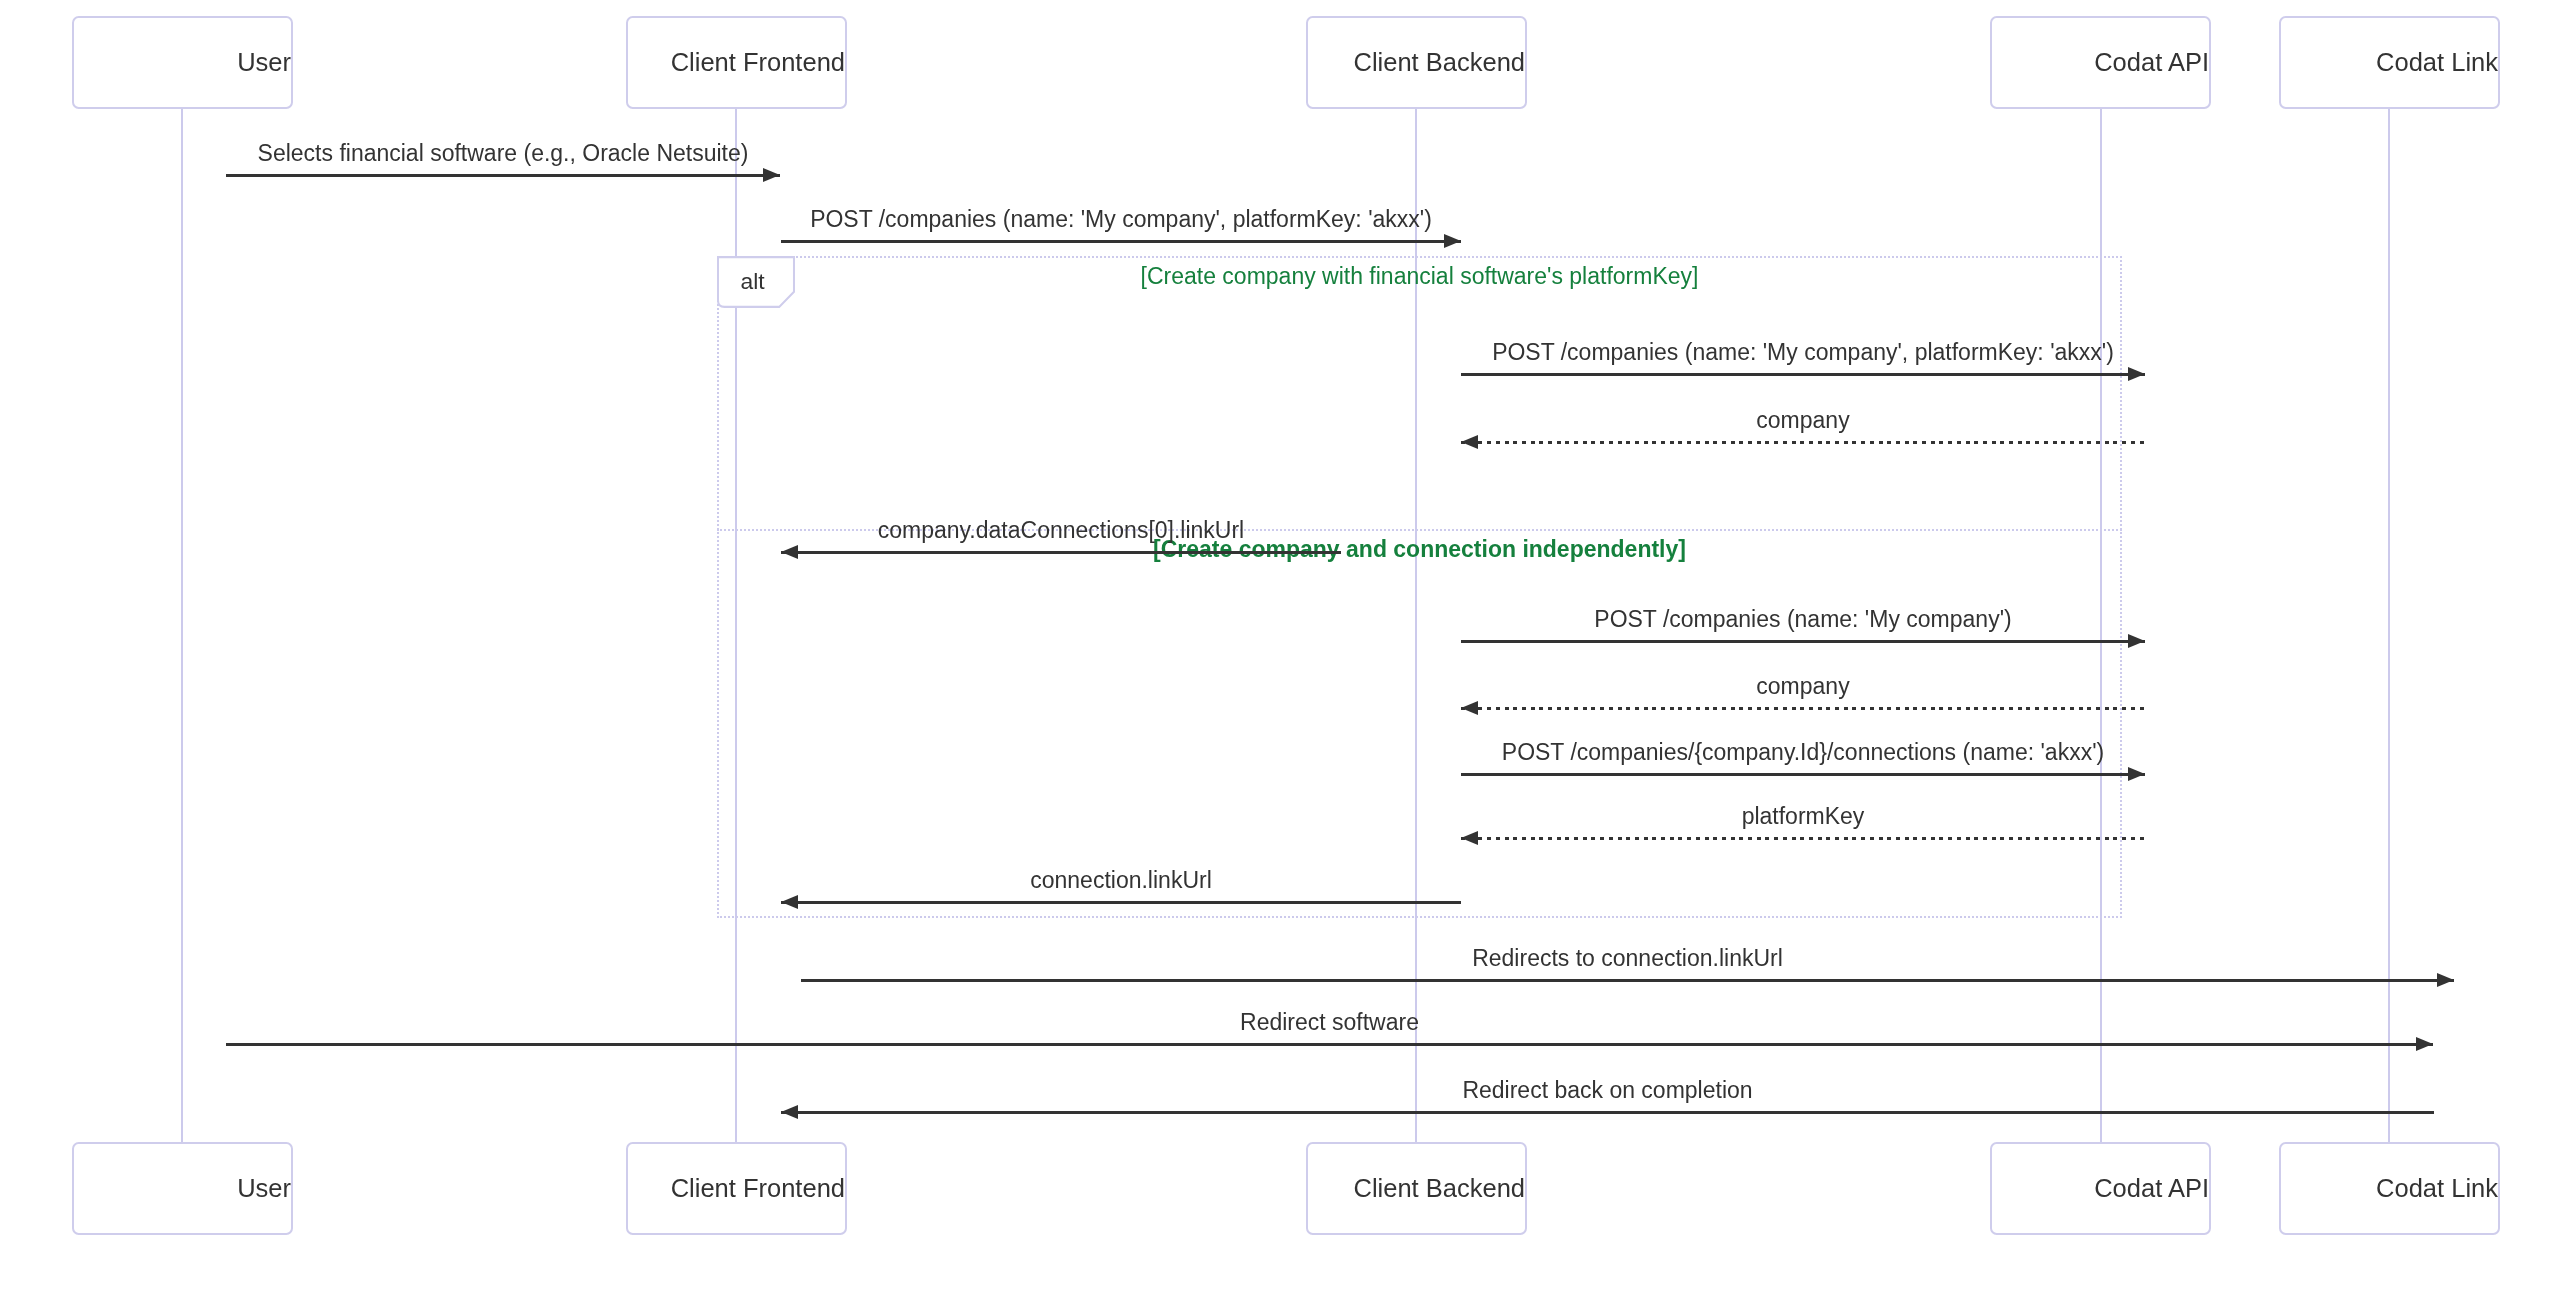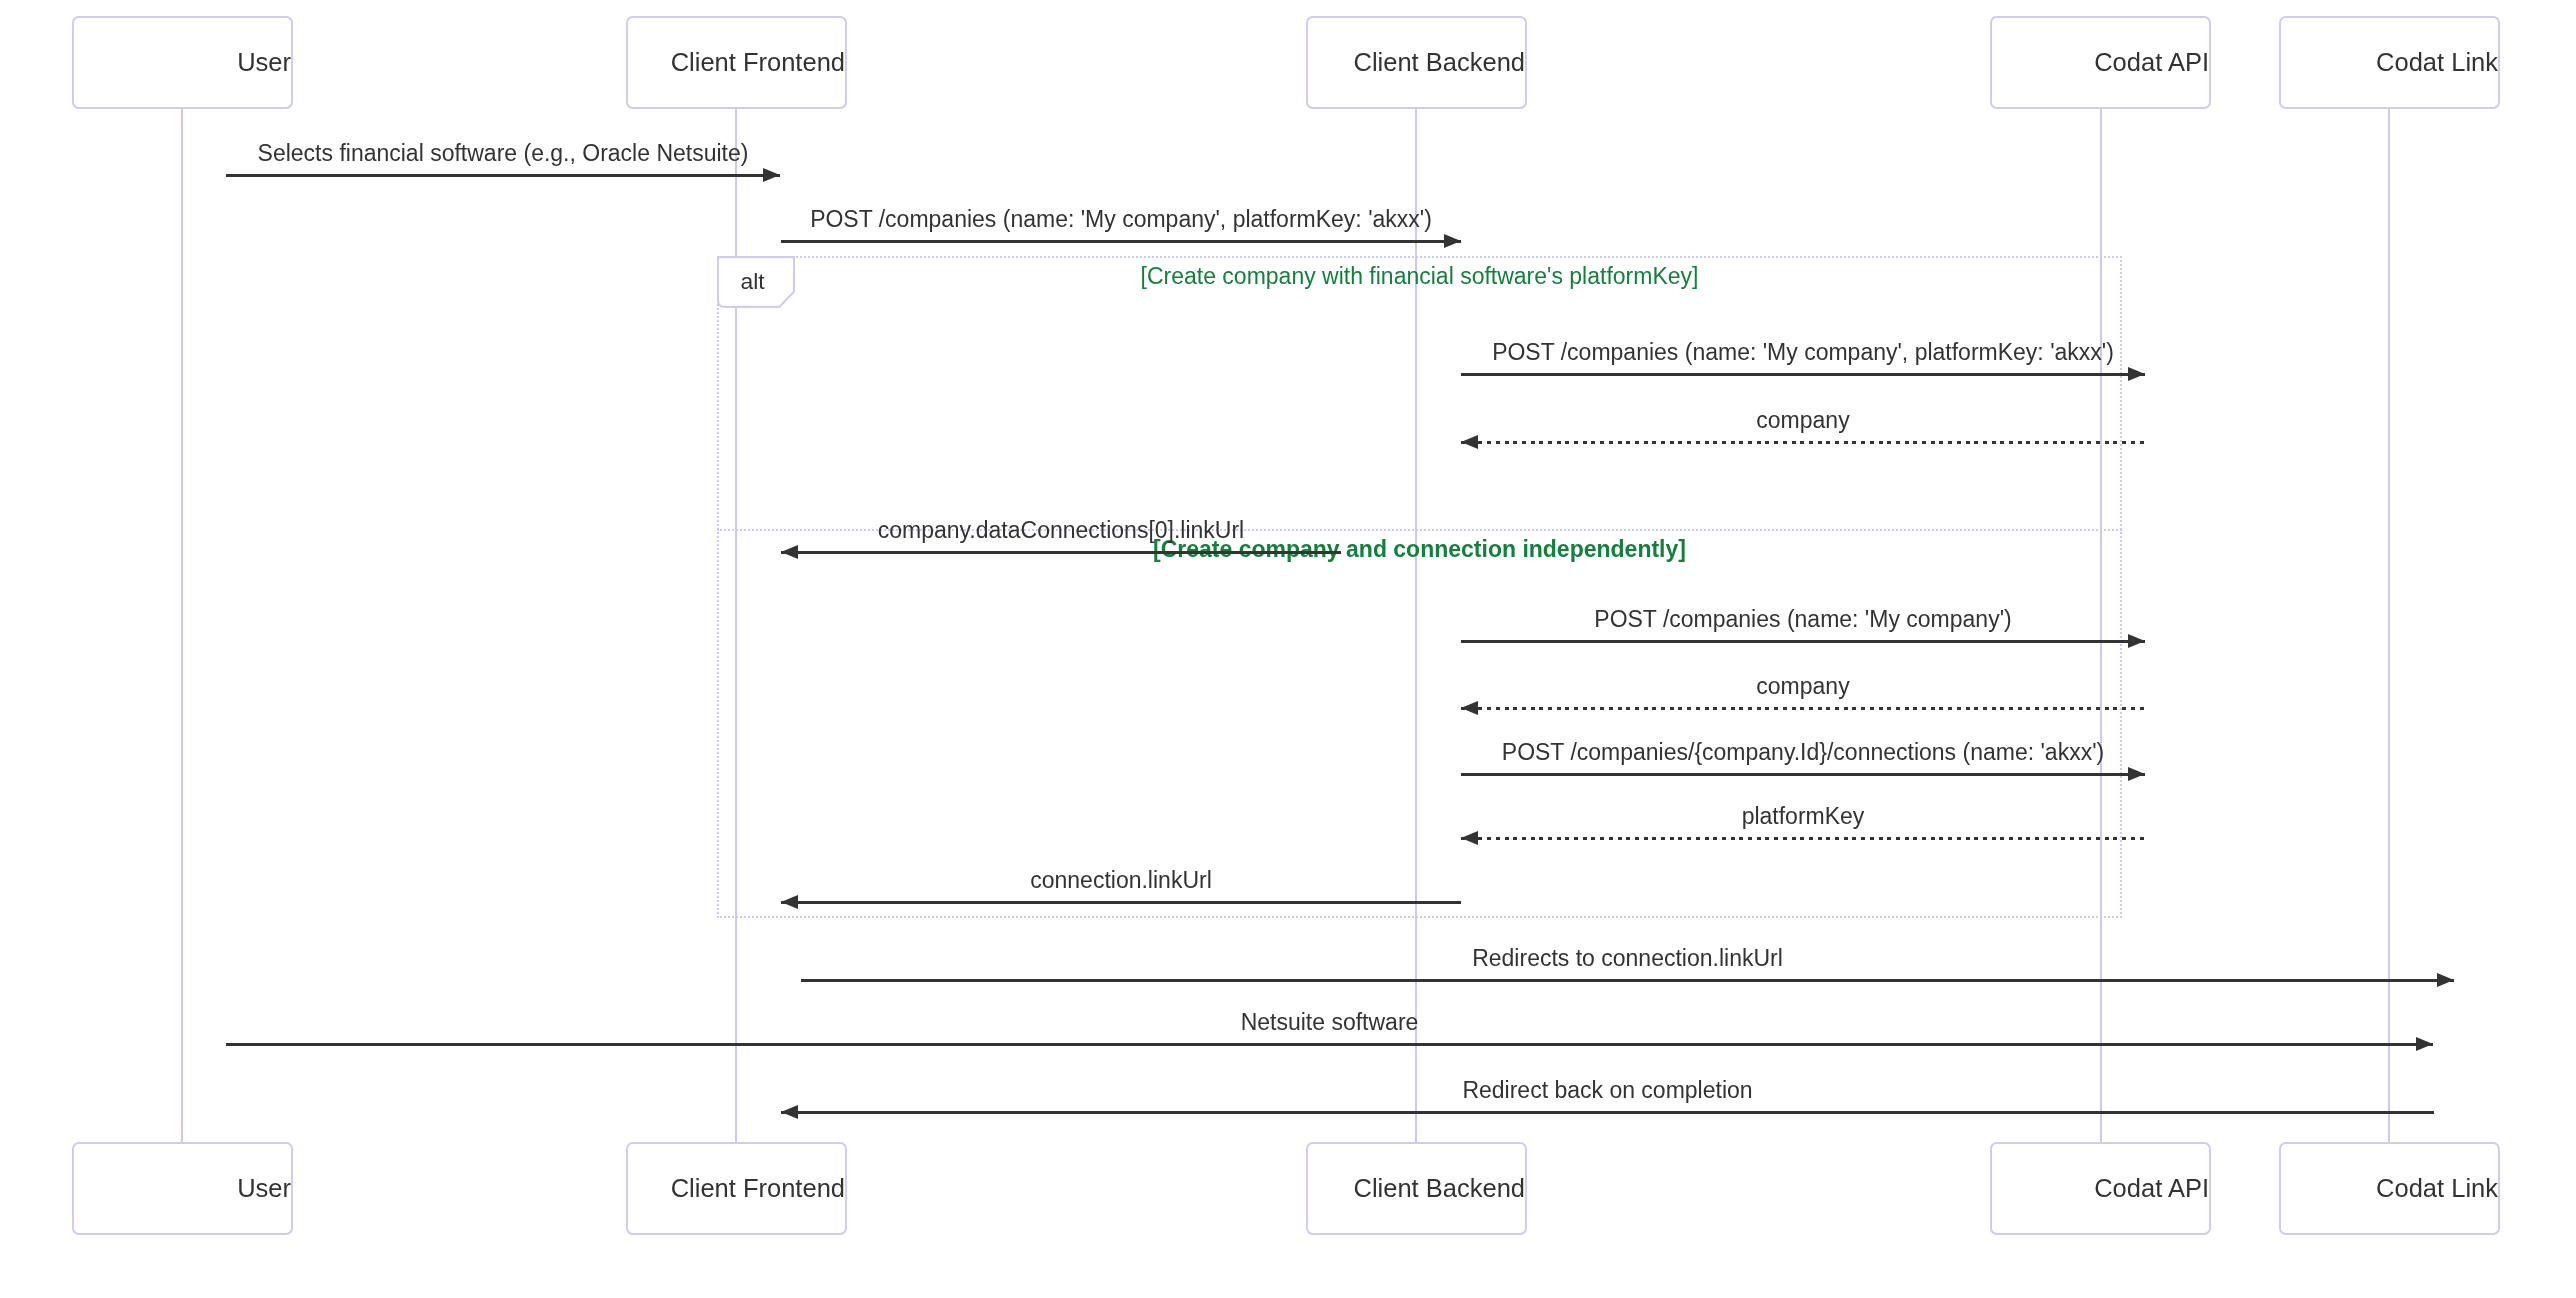--- a/index.html
+++ b/index.html
@@ -190,21 +190,21 @@
   </div>
 
   <div class="msg" style="left:737px;top:943px;width:1653px;margin-left:20px;">
     <div class="msg-label">Redirects to connection.linkUrl</div>
     <div class="msg-line solid">
         <div class="arrowhead right"></div>
       </div>
   </div>
 
   <div class="msg" style="left:182px;top:1007px;width:2207px;">
-    <div class="msg-label">Netsuite software</div>
+    <div class="msg-label">Redirect software</div>
     <div class="msg-line solid">
         <div class="arrowhead right"></div>
       </div>
   </div>
 
   <div class="msg" style="left:737px;top:1075px;width:1653px;">
     <div class="msg-label">Redirect back on completion</div>
     <div class="msg-line solid">
         <div class="arrowhead left"></div>
       </div>

